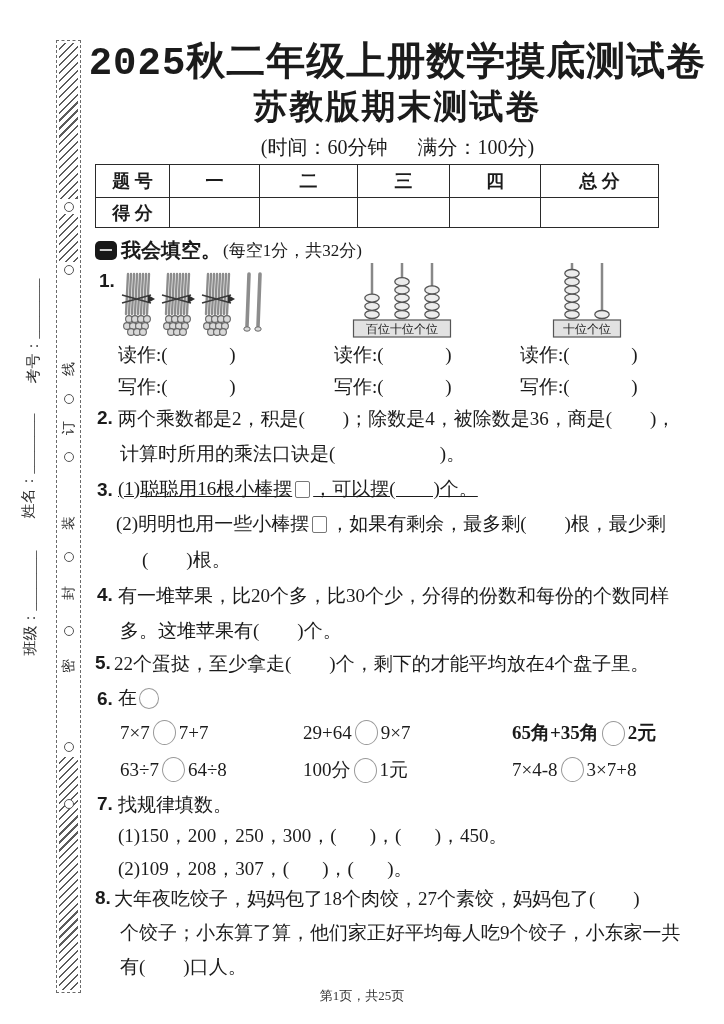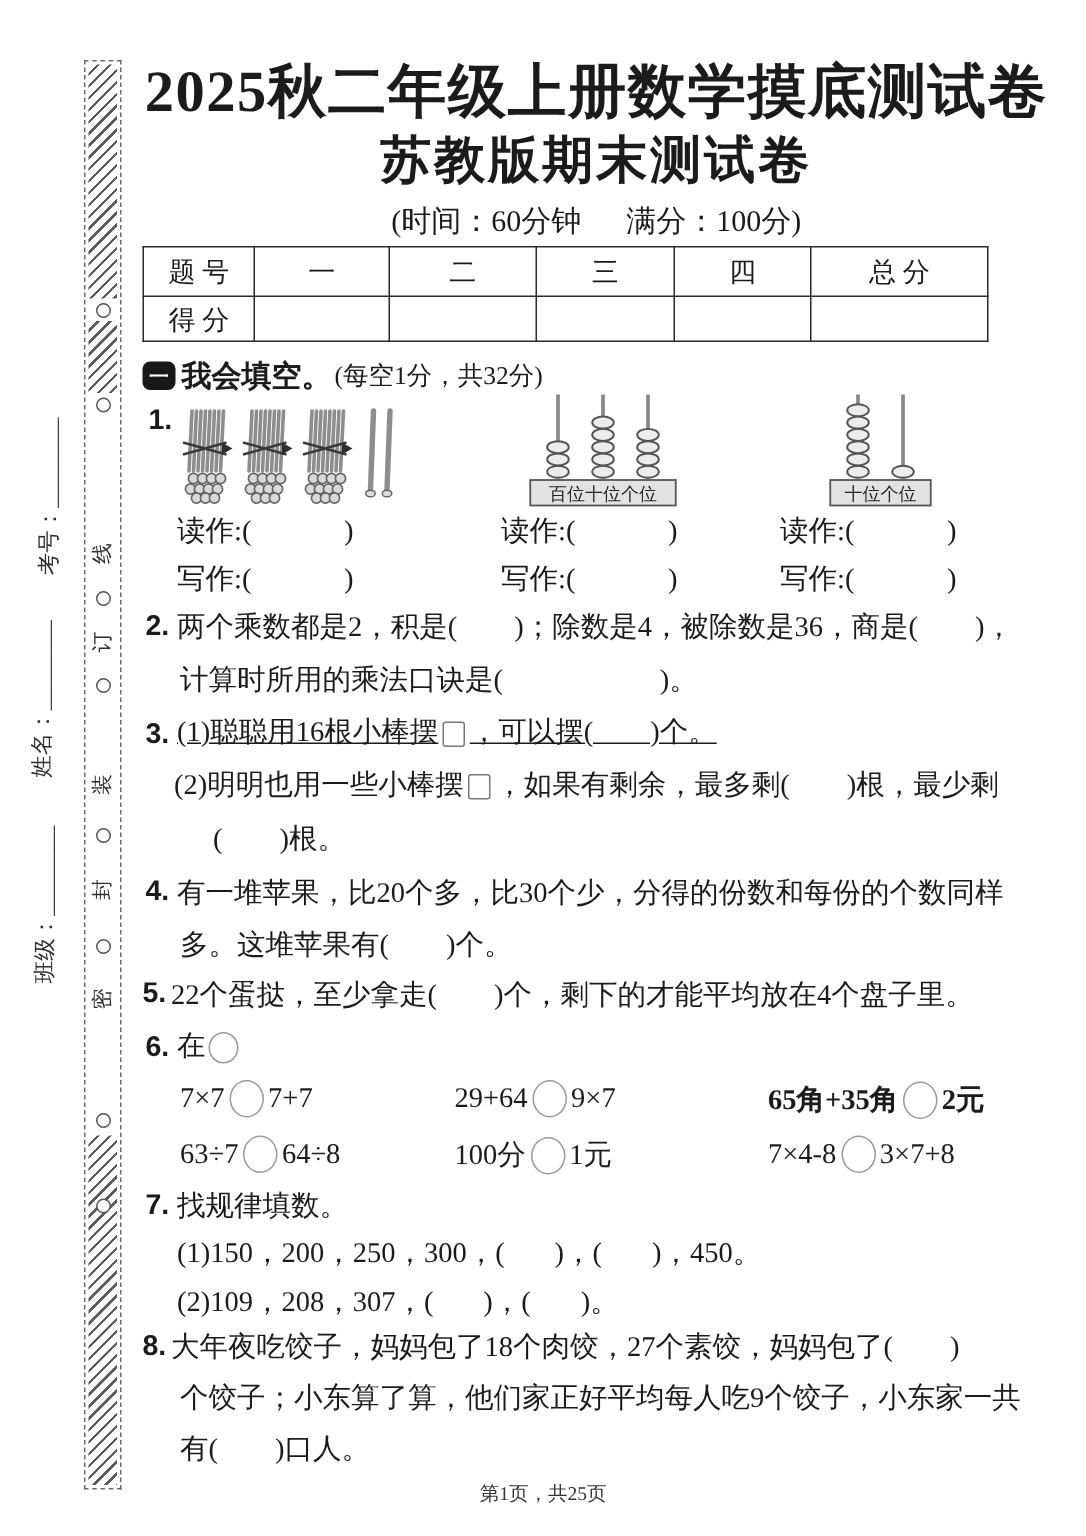--- a/index.html
+++ b/index.html
@@ -8,31 +8,31 @@
     position:relative; width:724px; height:1024px; margin:0 auto;
     background:#ffffff; overflow:hidden; color:#1b1b1b;
     font-family:"Liberation Serif","DejaVu Serif",serif;
   }
   .abs { position:absolute; white-space:pre; }
   .t  { font-size:19px; line-height:24px; }
   .num { font-family:"Liberation Sans","DejaVu Sans",sans-serif; font-weight:bold; font-size:19px; }
 
   
   .title1 { left:85px; top:34px; width:625px; text-align:center;
-    font-family:Liberation Serif, serif;
+    font-family:Liberation Mono, monospace;
     font-weight:900; font-size:39px; letter-spacing:1px; }
   .title2 { left:85px; top:84px; width:625px; text-align:center;
     font-family:"Liberation Sans","DejaVu Sans",sans-serif;
     font-weight:900; font-size:34px; letter-spacing:2px; }
   .meta { left:85px; top:134px; width:625px; text-align:center; font-size:20px; }
 
   
   .score-table { left:95px; top:164px; border-collapse:collapse; }
   .score-table td { border:1.6px solid #2a2a2a; text-align:center;
-    font-size:18px; height:33px; }
+    font-size:18px; height:33px;font-weight:bold; }
   .score-table tr:last-child td { height:30px; }
 
   
   .sect { left:95px; top:237px; display:flex; align-items:center; }
   .badge { width:22px; height:19px; background:#181818; border-radius:5px;
     color:#fff; display:flex; align-items:center; justify-content:center;
     font-size:13px; font-weight:bold; margin-right:4px; flex:none;
     font-family:"Liberation Sans","DejaVu Sans",sans-serif; }
   .sect-title { font-family:"Liberation Sans","DejaVu Sans",sans-serif;
     font-weight:900; font-size:20px; }

